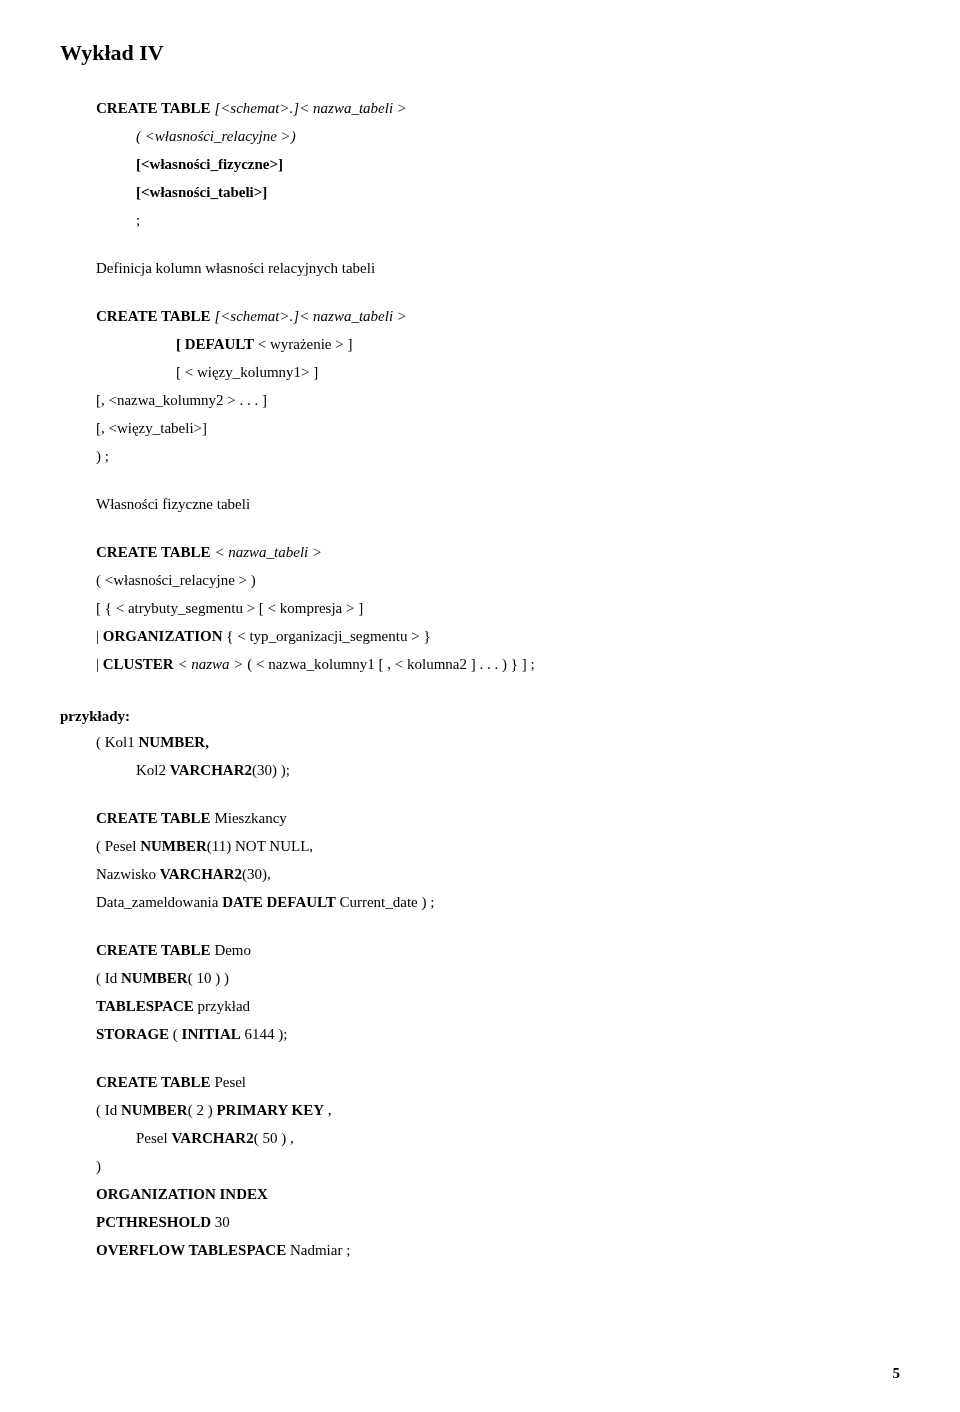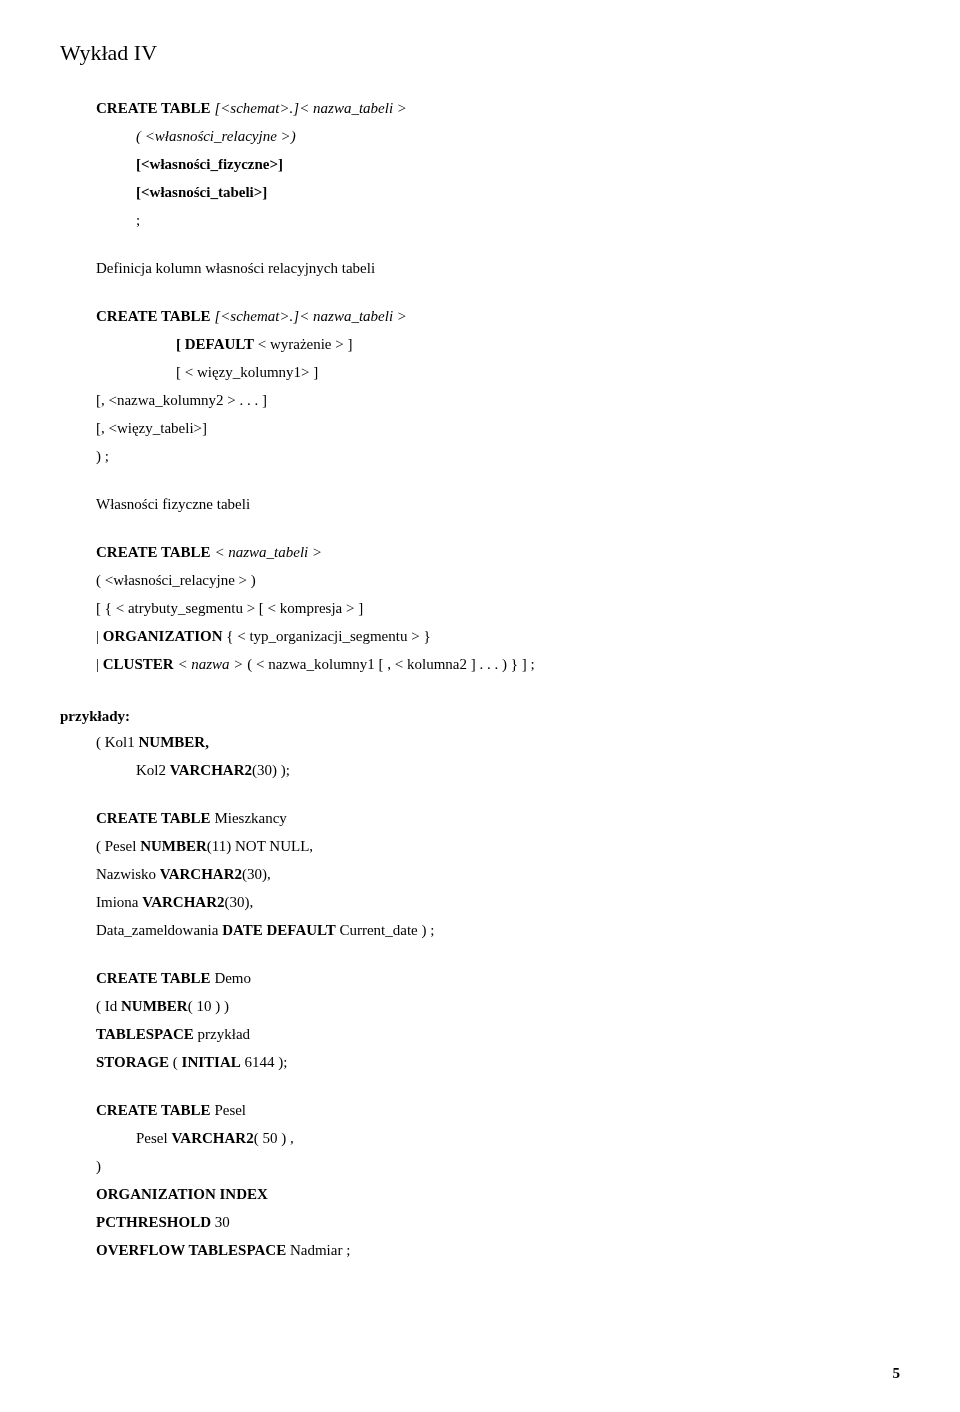--- a/index.html
+++ b/index.html
@@ -13,21 +13,21 @@
       font-family: 'Times New Roman', Times, serif;
       color: #000000;
       width: 960px;
       min-height: 1412px;
       padding: 40px 60px 40px 60px;
       position: relative;
     }
 
     .page-title {
       font-size: 22px;
-      font-weight: normal;
+      font-weight: bold;
       margin-bottom: 30px;
     }
 
     .content-block {
       font-size: 15px;
       line-height: 1.6;
     }
 
     .section {
       margin-bottom: 18px;
@@ -170,23 +170,20 @@
       <div class="line">
         <span class="bold">CREATE TABLE </span><span>Mieszkancy</span>
       </div>
       <div class="line">
         <span>( Pesel </span><span class="bold">NUMBER</span><span>(11) NOT  NULL,</span>
       </div>
       <div class="line">
         <span>Nazwisko  </span><span class="bold">VARCHAR2</span><span>(30),</span>
       </div>
       <div class="line">
-        <span>Imiona  </span><span class="bold">VARCHAR2</span><span>(30),</span>
-      </div>
-      <div class="line">
         <span>Data_zameldowania </span><span class="bold">DATE DEFAULT</span><span> Current_date ) ;</span>
       </div>
     </div>
 
     <div class="section section-gap">
       <div class="line">
         <span class="bold">CREATE  TABLE </span><span>Demo</span>
       </div>
       <div class="line">
         <span>( Id </span><span class="bold">NUMBER</span><span>( 10 )  )</span>
@@ -195,20 +192,23 @@
         <span class="bold">TABLESPACE </span><span>przykład</span>
       </div>
       <div class="line">
         <span class="bold">STORAGE </span><span>( </span><span class="bold">INITIAL</span><span> 6144 );</span>
       </div>
     </div>
 
     <div class="section section-gap">
       <div class="line">
         <span class="bold">CREATE  TABLE </span><span> Pesel</span>
+      </div>
+      <div class="line">
+        <span>( Id </span><span class="bold">NUMBER</span><span>( 2 ) </span><span class="bold">PRIMARY  KEY</span><span> ,</span>
       </div>
       <div class="indent1 line">
         <span>Pesel  </span><span class="bold">VARCHAR2</span><span>( 50 ) ,</span>
       </div>
       <div class="line">
         <span>)</span>
       </div>
       <div class="line">
         <span class="bold">ORGANIZATION  INDEX</span>
       </div>

